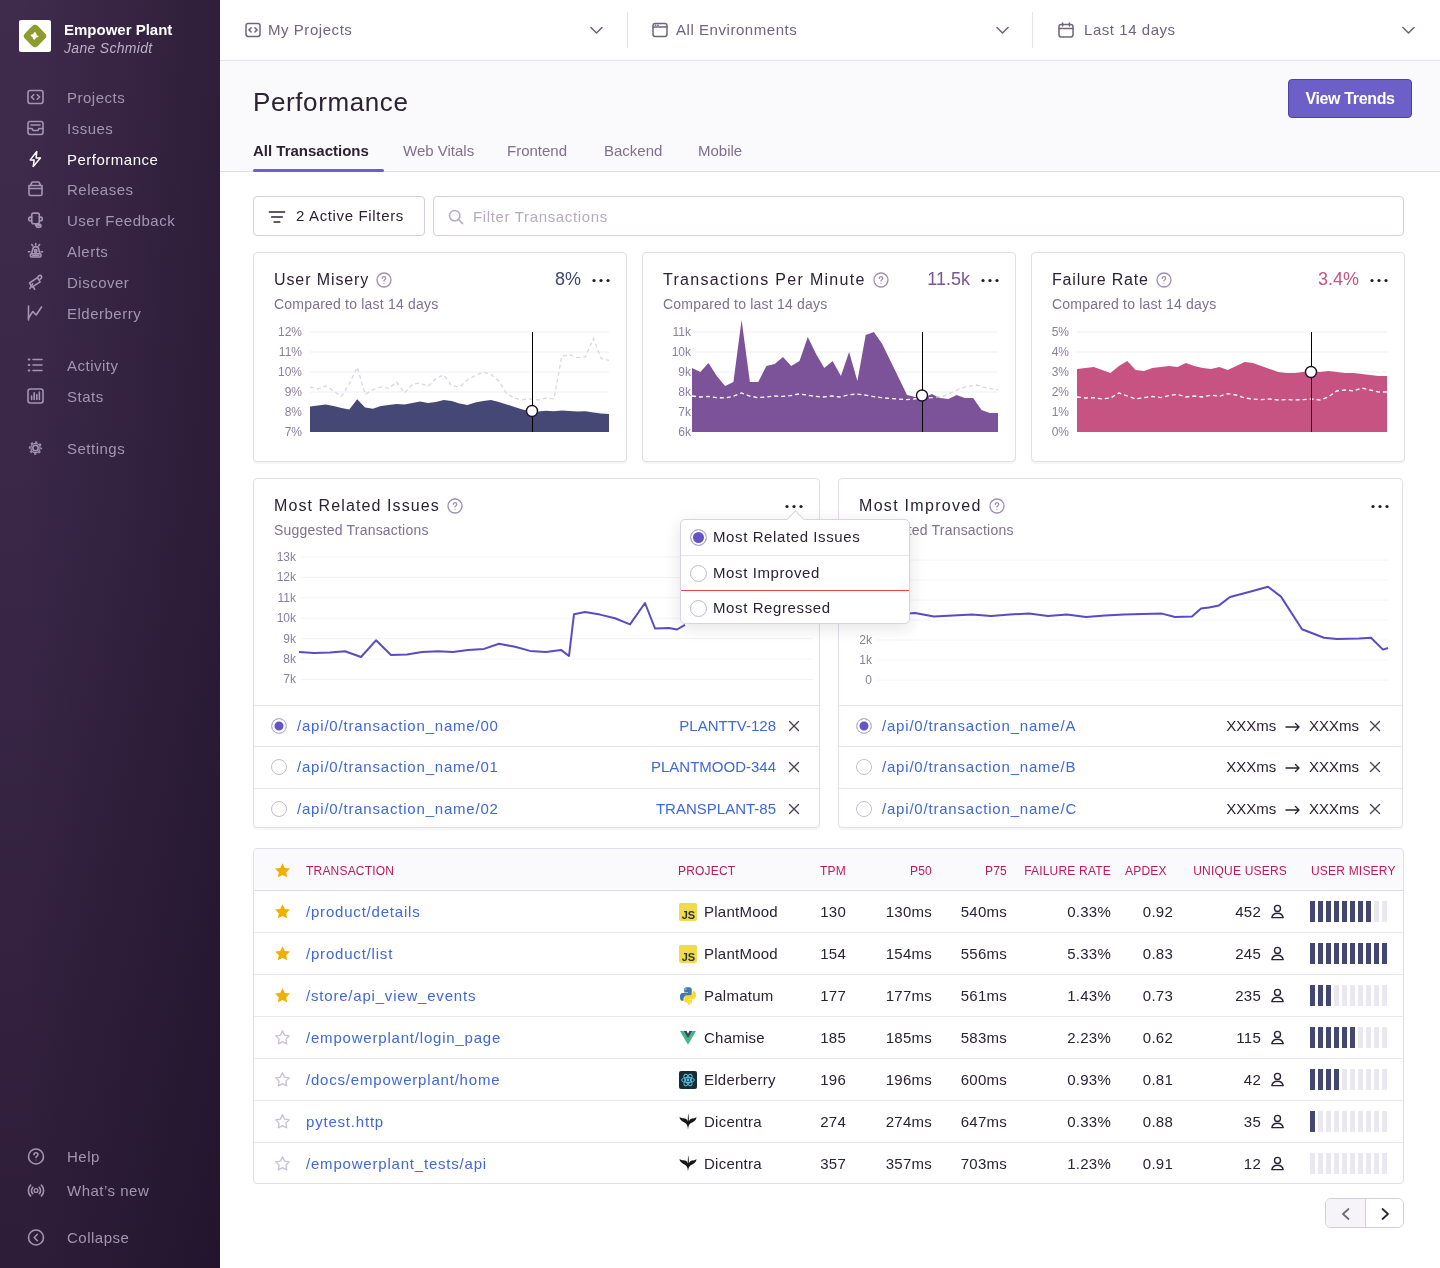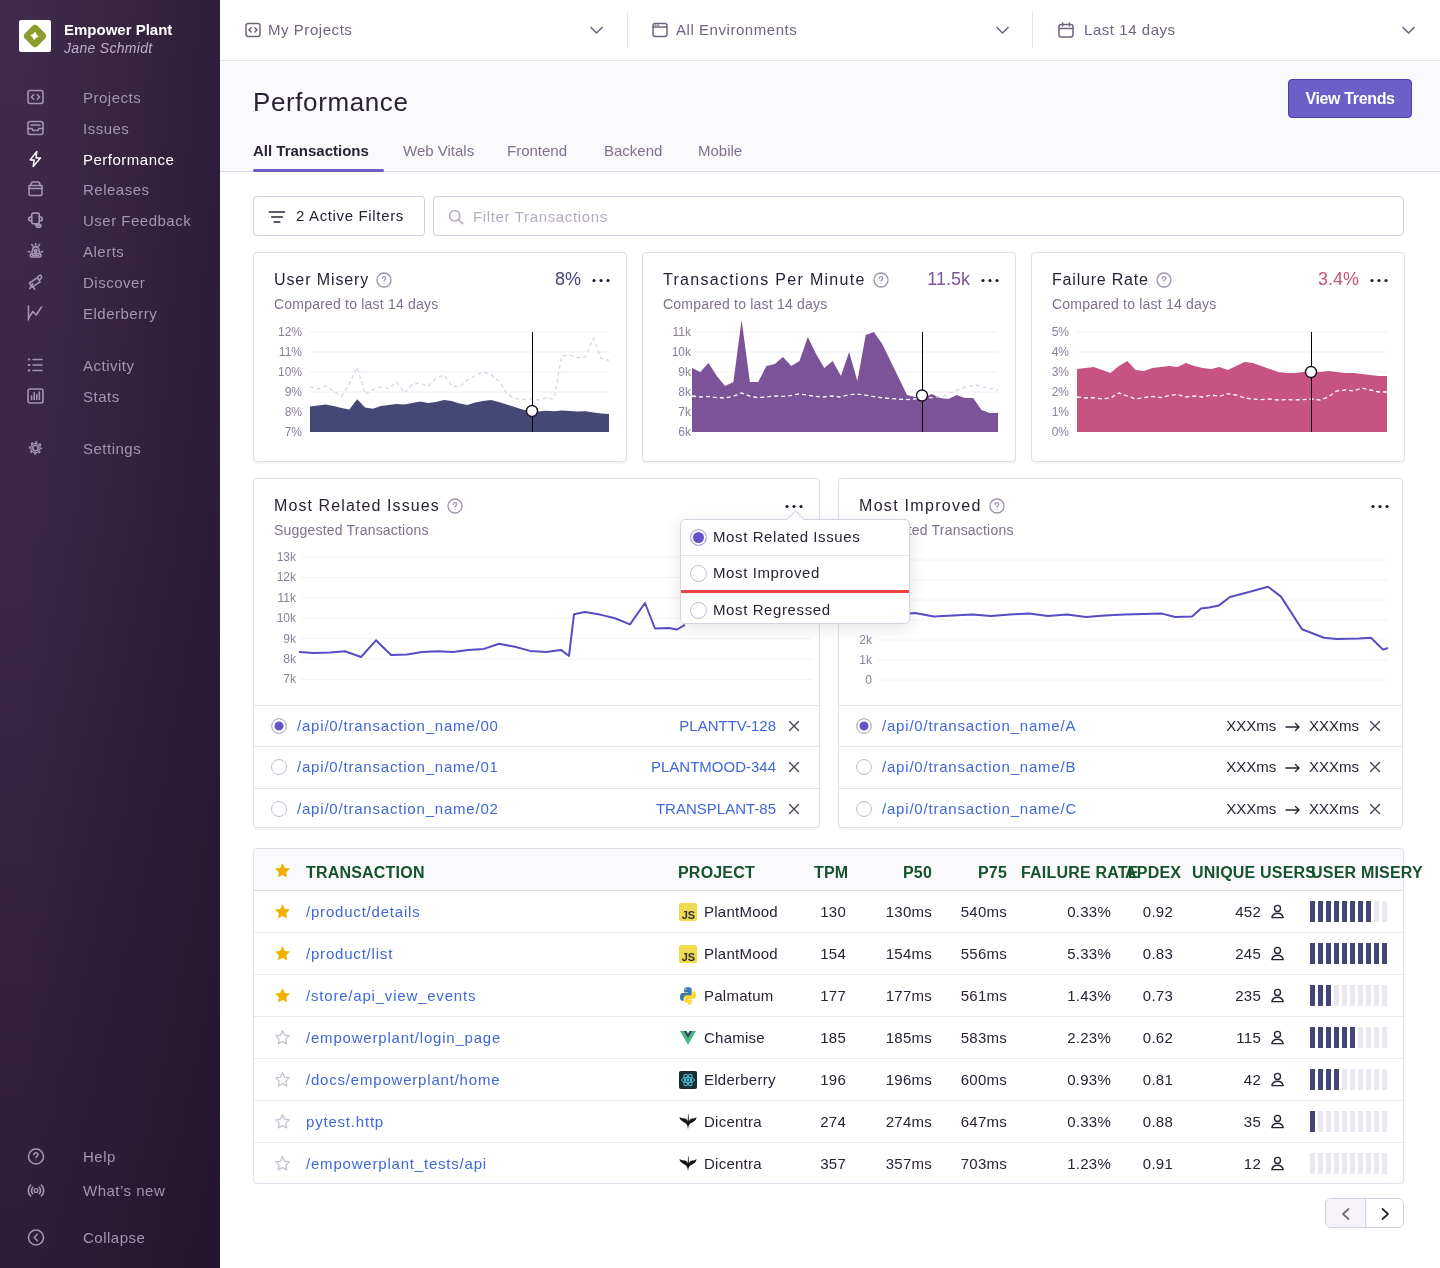--- a/index.html
+++ b/index.html
@@ -6,21 +6,21 @@
 -webkit-font-smoothing:antialiased;}
 .abs{position:absolute;}
 
 #sidebar{position:absolute;left:0;top:0;width:220px;height:1268px;
 background:linear-gradient(90deg,rgba(10,2,16,0) 10%,rgba(10,2,16,.30) 100%),linear-gradient(180deg,#3f2b4c 0%,#3a2748 40%,#2e1d39 100%);}
 #logo{position:absolute;left:19px;top:20px;width:32px;height:32px;background:#fff;border-radius:2px;}
 #orgname{position:absolute;left:64px;top:21px;color:#fff;font-size:15px;font-weight:bold;}
 #username{position:absolute;left:64px;top:40px;color:#bdafca;font-size:14px;letter-spacing:.3px;font-style:italic;}
 .nav{position:absolute;left:0;width:220px;height:30px;color:#a495b2;}
 .nav .ic{position:absolute;left:27px;top:50%;transform:translateY(-50%);width:17px;height:17px;}
-.nav .lb{position:absolute;left:67px;top:50%;transform:translateY(-50%);font-size:15px;white-space:nowrap;letter-spacing:.5px;margin-left:16px;}
+.nav .lb{position:absolute;left:67px;top:50%;transform:translateY(-50%);font-size:15px;white-space:nowrap;letter-spacing:.5px;}
 .nav.active{color:#fff;}
 
 #topbar{position:absolute;left:220px;top:0;width:1220px;height:61px;background:#fff;
 border-bottom:1px solid #e7e1ec;color:#71637e;}
 .tbi{position:absolute;top:0;height:60px;font-size:15px;letter-spacing:.55px;}
 .tbdiv{position:absolute;top:12px;width:1px;height:36px;background:#e7e1ec;}
 #header{position:absolute;left:220px;top:61px;width:1220px;height:111px;background:#faf9fb;
 border-bottom:1px solid #e0dbe6;}
 #ptitle{position:absolute;left:33px;top:26px;font-size:26px;color:#2b2233;font-weight:400;letter-spacing:.6px;}
 #viewtrends{position:absolute;left:1068px;top:18px;width:124px;height:39px;background:#6c5fc7;
@@ -47,21 +47,21 @@
 border:1px solid #c5bccf;background:#fff;}
 .crow .radio.sel{background:#6553c8;box-shadow:inset 0 0 0 2.5px #fff;}
 .crow .lnk{position:absolute;left:43px;top:11px;font-size:15px;color:#3f68d9;letter-spacing:.8px;}
 .crow .rgt{position:absolute;top:11px;font-size:15px;}
 .xx{position:absolute;top:13px;width:14px;height:14px;}
 
 #table{position:absolute;left:253px;top:848px;width:1151px;height:336px;background:#fff;
 border:1px solid #e3dcea;border-radius:4px;}
 #thead{position:absolute;left:0;top:0;width:100%;height:42px;background:#faf9fb;
 border-bottom:1px solid #dfd9e5;border-radius:4px 4px 0 0;}
-.th{position:absolute;top:15px;font-size:16px;font-weight:bold;color:#14532d;letter-spacing:.2px;white-space:nowrap;}
+.th{position:absolute;top:15px;font-size:12px;font-weight:normal;color:#be185d;letter-spacing:.2px;white-space:nowrap;}
 .trow{position:absolute;left:0;width:100%;height:42px;border-bottom:1px solid #ece8f0;font-size:15px;}
 .trow:last-child{border-bottom:none;}
 .td{position:absolute;top:12px;color:#2b2233;white-space:nowrap;letter-spacing:.25px;}
 .td.lnk{color:#3f68d9;letter-spacing:.8px;}
 .tdr{text-align:right;}
 
 #pag{position:absolute;left:1325px;top:1198px;width:79px;height:30px;border:1px solid #d4cbdd;
 border-radius:6px;background:#fff;}
 #pag .half{position:absolute;top:0;width:39px;height:28px;}
 
@@ -847,16 +847,16 @@
 <div id="ddarrow"></div>
 <div id="dd">
     <div class="ddrow" style="top:0px;">
       <span class="radio sel"></span>
       <span>Most Related Issues</span>
     </div>
     <div class="ddrow" style="top:35px;border-top:1px solid #e7e2ee;">
       <span class="radio "></span>
       <span>Most Improved</span>
     </div>
-    <div class="ddrow" style="top:70px;border-top:3px solid #ef4444;">
+    <div class="ddrow" style="top:70px;border-top:1px solid #ef4444;">
       <span class="radio "></span>
       <span>Most Regressed</span>
     </div>
   </div>
 </body></html>

